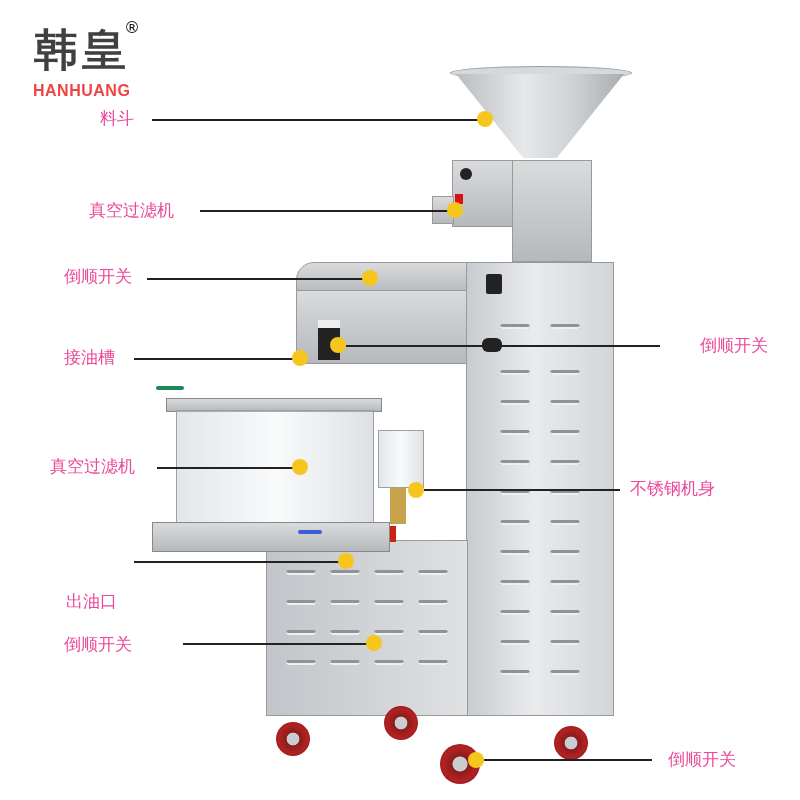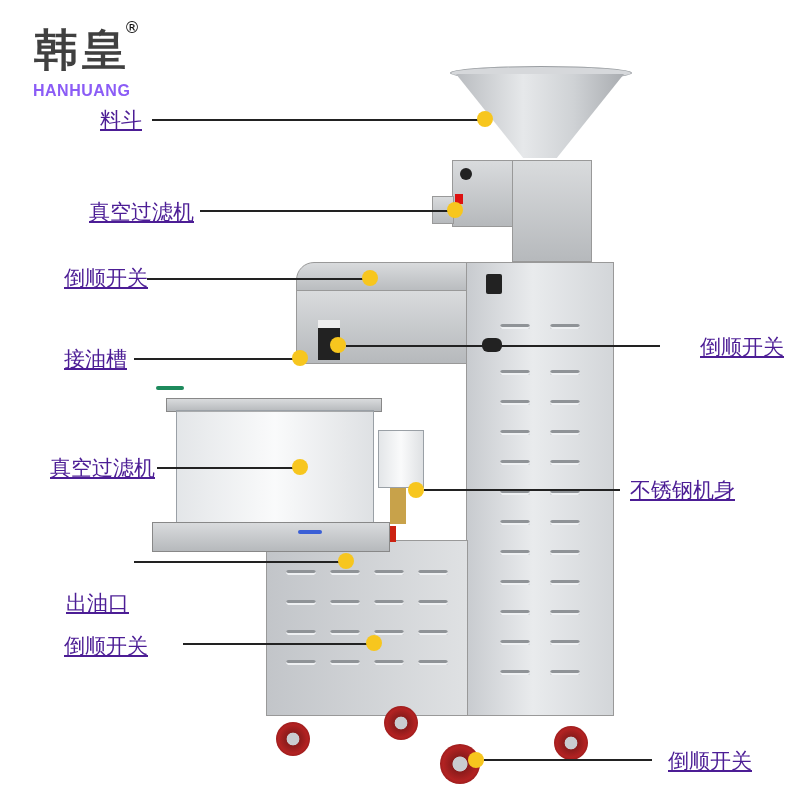--- a/index.html
+++ b/index.html
@@ -1,20 +1,20 @@
 <!DOCTYPE html>
 <html><head>
 <meta charset="utf-8">
 <style>
   html,body{margin:0;padding:0;background:#fff;}
   body{width:800px;height:800px;position:relative;overflow:hidden;font-family:"DejaVu Sans",sans-serif;}
   .logo-cn{position:absolute;left:34px;top:28px;font-size:44px;font-weight:bold;color:#404040;letter-spacing:4px;line-height:1;}
   .logo-reg{position:absolute;left:124px;top:18px;font-size:16px;color:#111;}
-  .logo-en{position:absolute;left:33px;top:82px;font-size:16px;font-weight:bold;color:#8b5cf6;letter-spacing:0.5px;font-family:"Liberation Sans",sans-serif;}
-  .label{position:absolute;font-size:21px;color:#4c1d95;white-space:nowrap;line-height:1;text-decoration:underline;}
+  .logo-en{position:absolute;left:33px;top:82px;font-size:16px;font-weight:bold;color:#ef4444;letter-spacing:0.5px;font-family:"Liberation Sans",sans-serif;}
+  .label{position:absolute;font-size:17px;color:#ec4899;white-space:nowrap;line-height:1;}
   .line{position:absolute;height:1.5px;background:#222;}
   .dot{position:absolute;width:16px;height:16px;border-radius:50%;background:#f7c61e;}
   
   .m{position:absolute;}
   .steel{background:linear-gradient(90deg,#b9bcc0,#e6e8ea 40%,#cfd2d5 70%,#a9acb0);}
   .steel-v{background:linear-gradient(180deg,#d9dbdd,#b6b9bc);}
   .glass{background:linear-gradient(90deg,rgba(200,205,210,.5),rgba(240,242,244,.35) 50%,rgba(190,195,200,.5));border:1px solid #9aa0a6;}
   .vent{position:absolute;width:30px;height:5px;border-radius:3px;background:#8f9397;box-shadow:inset 0 -2px 0 #eef0f2;}
   .wheel{position:absolute;width:34px;height:34px;border-radius:50%;background:radial-gradient(circle,#c9ccd0 25%,#8b1b1b 28%,#b22222 60%,#6d1010 100%);}
 </style>

